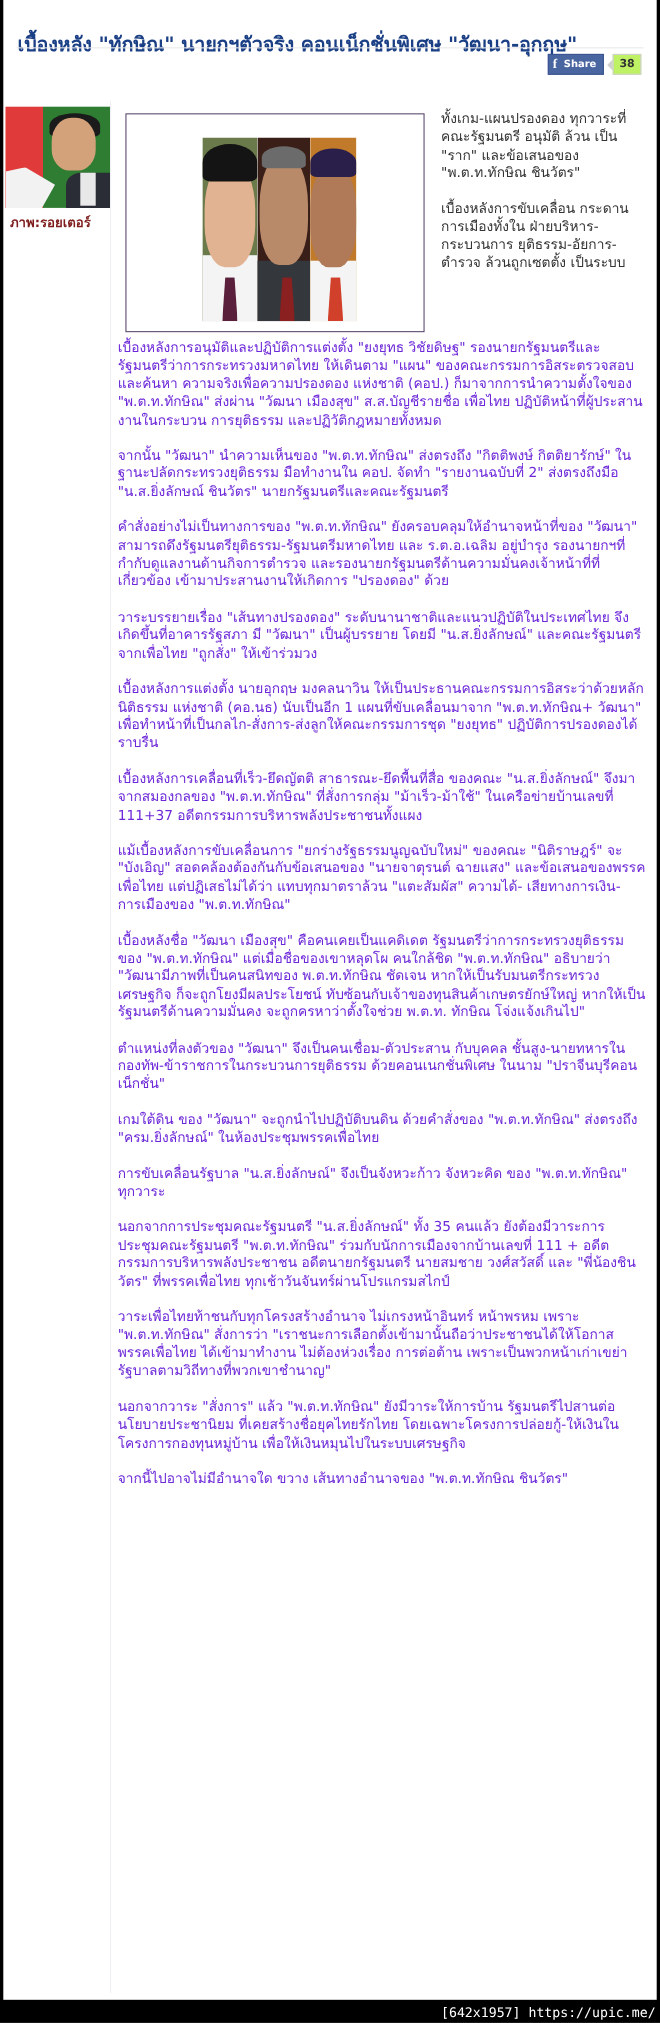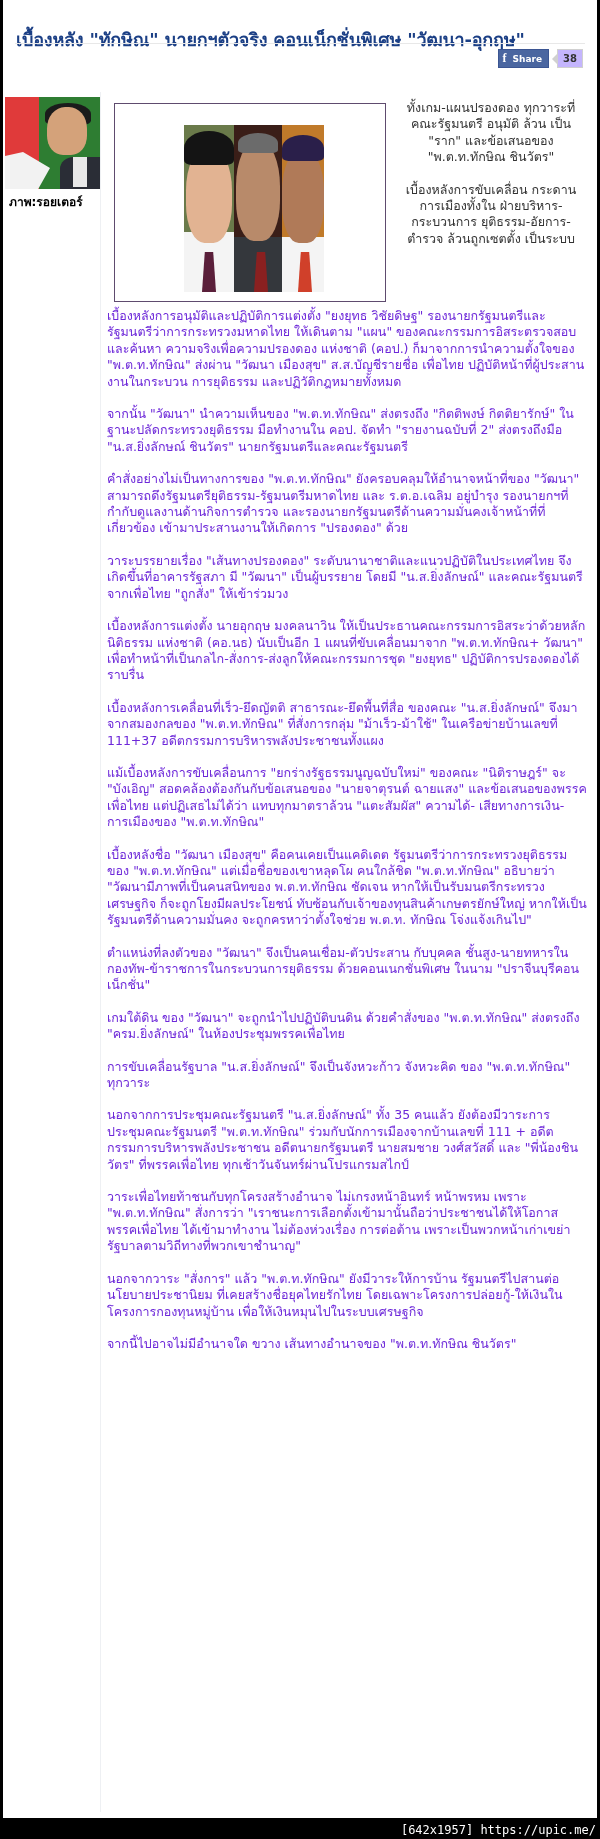--- a/index.html
+++ b/index.html
@@ -23,56 +23,56 @@
   .fb-share {
     display: flex; align-items: center; height: 17px; background: #4a66a0; color: #fff;
     border: 1px solid #3b5592; font-size: 9px; font-weight: bold; padding: 0 6px 0 4px; cursor: pointer;
   }
   .fb-share .f { font-size: 12px; font-weight: bold; margin-right: 6px; font-family: "Liberation Serif", serif; }
   .fb-count-arrow {
     width: 0; height: 0; border-top: 5px solid transparent; border-bottom: 5px solid transparent;
     border-right: 5px solid #d0d0d0; margin-left: 3px;
   }
   .fb-count {
-    height: 17px; line-height: 17px; padding: 0 5px; border: 1px solid #d0d0d0; background: #c4b5fd;
+    height: 17px; line-height: 17px; padding: 0 5px; border: 1px solid #d0d0d0; background: #bef264;
     font-size: 10px; font-weight: bold; color: #333;
   }
   .sidebar {
     position: absolute; left: 2px; top: 92px; width: 95px; height: 1720px;
     border-right: 1px solid #eef0f3;
   }
   .thumb {
     position: absolute; left: 0; top: 5px; width: 95px; height: 92px; overflow: hidden;
     background: linear-gradient(90deg, #e03a3a 0 36%, #2e7d32 36% 100%);
   }
   .thumb .flagwhite { position: absolute; left: 0; top: 55px; width: 45px; height: 40px; background: #f2f2f2; clip-path: polygon(0 10%,40% 0,100% 40%,70% 100%,0 100%); }
   .thumb .head { position: absolute; left: 42px; top: 10px; width: 40px; height: 48px; border-radius: 45% 45% 40% 40%; background: #d4a27a; }
   .thumb .hair { position: absolute; left: 40px; top: 6px; width: 46px; height: 22px; border-radius: 50% 50% 20% 20%; background: #1b1b1b; }
   .thumb .suit { position: absolute; left: 55px; top: 60px; width: 45px; height: 40px; background: #2a2d36; border-radius: 30% 0 0 0; }
   .thumb .collar { position: absolute; left: 68px; top: 60px; width: 14px; height: 30px; background: #e8e8e8; }
   .caption {
-    position: absolute; left: 4px; top: 100px; font-size: 12px; font-weight: bold; color: #000000;
+    position: absolute; left: 4px; top: 100px; font-size: 12px; font-weight: bold; color: #7f1d1d;
   }
   .photo-box {
     position: absolute; left: 111px; top: 103px; width: 270px; height: 197px;
     border: 1px solid #5e4b6e; background: #fff;
   }
   .faces { position: absolute; left: 69px; top: 21px; width: 140px; height: 167px; display: flex; overflow: hidden; }
   .face { position: relative; height: 100%; overflow: hidden; }
   .face .bg { position: absolute; inset: 0; }
   .face .skin { position: absolute; border-radius: 45% 45% 40% 40%; }
   .face .hair { position: absolute; border-radius: 50% 50% 15% 15%; }
   .face .shirt { position: absolute; bottom: 0; background: #f4f4f4; }
   .face .tie { position: absolute; bottom: 0; width: 14px; height: 40px; clip-path: polygon(20% 0,80% 0,100% 100%,0 100%); }
   .face .jacket { position: absolute; bottom: 0; }
   .intro {
     position: absolute; left: 398px; top: 100px; width: 180px;
     font-size: 12.5px; line-height: 16.4px; color: #333;
   }
-  .intro p { margin: 0 0 16px 0; text-align: center; }
+  .intro p { margin: 0 0 16px 0; }
   .body {
     position: absolute; left: 104px; top: 308px; width: 480px;
     font-size: 12.5px; line-height: 16.4px; color: #6d28d9;
   }
   .body p { margin: 0 0 16px 0; }
   .watermark {
     position: absolute; right: 4px; bottom: 2px; font-size: 12px; color: #fff;
     font-family: "DejaVu Sans Mono", monospace;
     margin-left: 12px;
   }

